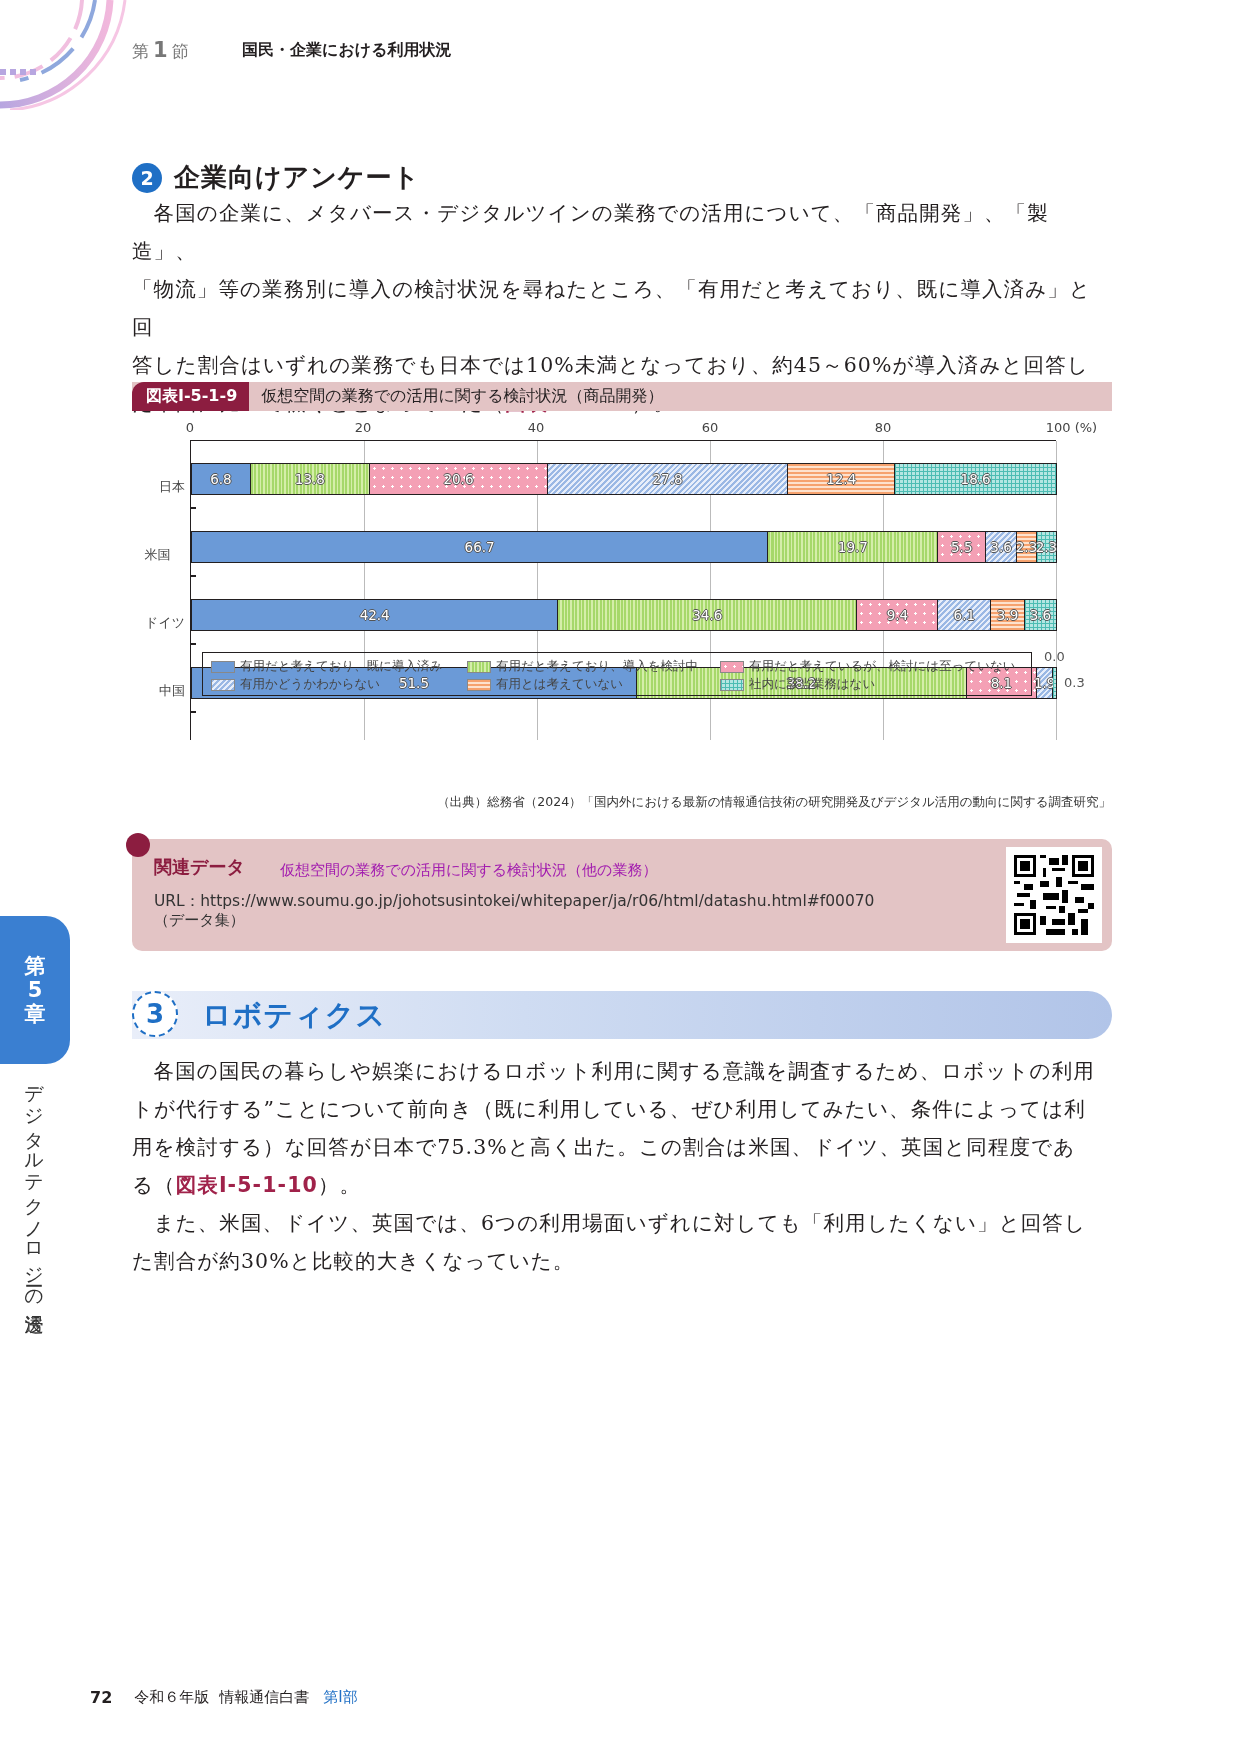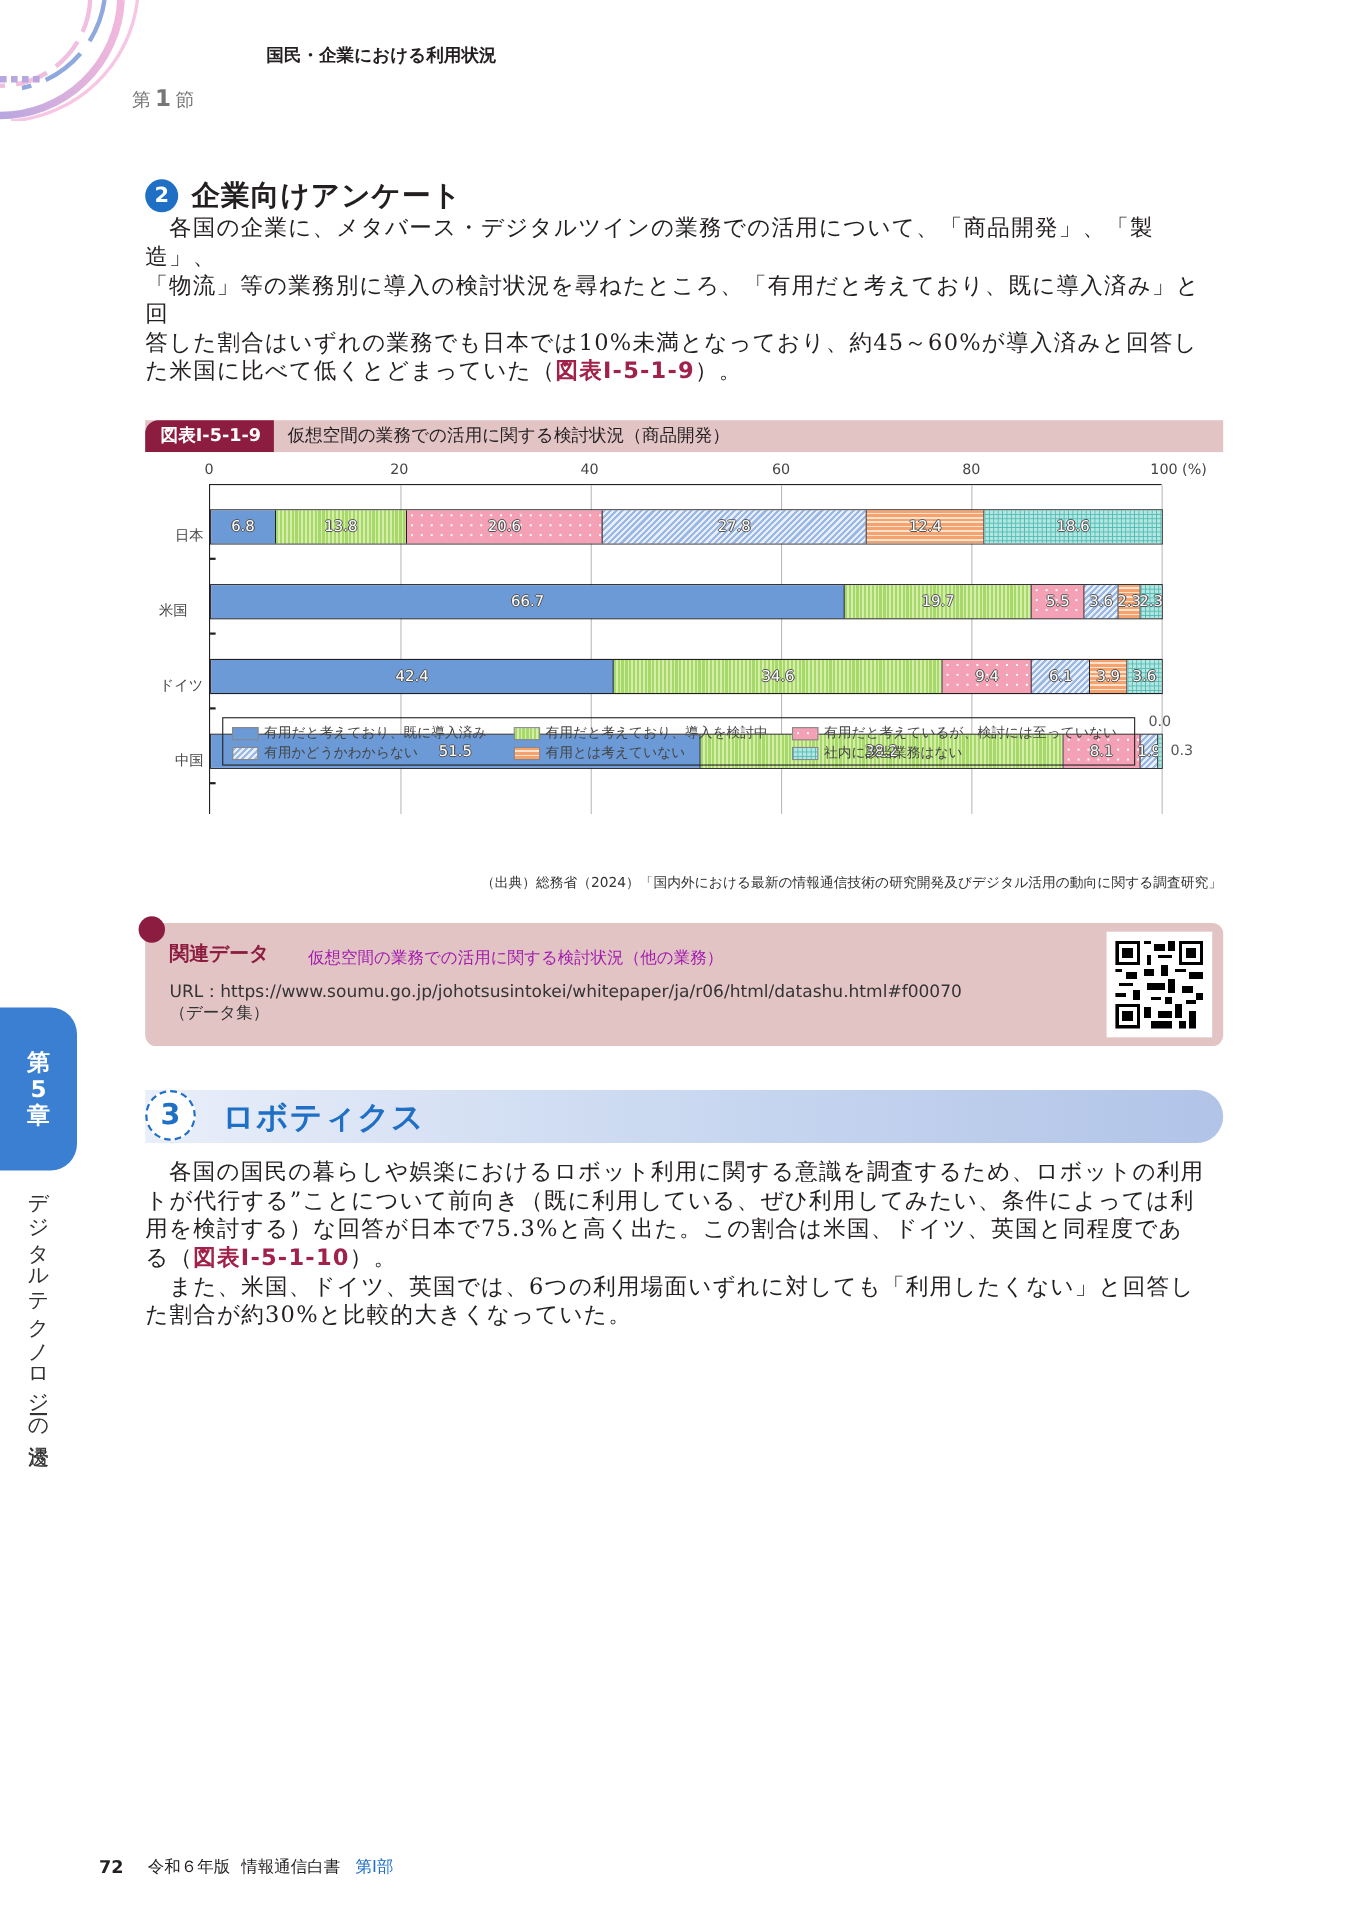--- a/index.html
+++ b/index.html
@@ -1,30 +1,30 @@
 <!DOCTYPE html>
 <html><head>
 <meta charset="utf-8">
 <style>
   * { box-sizing: border-box; margin: 0; padding: 0; }
   html, body { width: 1241px; height: 1754px; background: #ffffff; }
   body { position: relative; font-family: "DejaVu Sans", "Liberation Sans", sans-serif; color: #231f20; overflow: hidden; }
 
   
   .deco { position: absolute; left: 0; top: 0; width: 130px; height: 110px; }
-  .section-label { position: absolute; left: 120px; top: 38px; font-size: 17px; color: #777; margin-top: 39px; }
+  .section-label { position: absolute; left: 132px; top: 38px; font-size: 17px; color: #777; }
   .section-label .num { font-weight: bold; font-size: 21px; color: #777; margin: 0 4px; }
   .section-title { position: absolute; left: 242px; top: 40px; font-size: 16px; font-weight: bold; color: #231f20; }
 
   
   .h2 { position: absolute; left: 132px; top: 160px; display: flex; align-items: center; }
   .h2 .badge { width: 30px; height: 30px; border-radius: 50%; background: #1f6fc5; color: #fff; font-weight: bold; font-size: 19px; display: flex; align-items: center; justify-content: center; }
   .h2 .txt { margin-left: 12px; font-size: 26px; font-weight: bold; color: #231f20; letter-spacing: 1px; }
 
-  .para { position: absolute; left: 132px; width: 980px; font-family: "DejaVu Serif", "Liberation Serif", serif; font-size: 20.5px; line-height: 26px; color: #231f20; letter-spacing: 1.1px; }
+  .para { position: absolute; left: 132px; width: 980px; font-family: "DejaVu Serif", "Liberation Serif", serif; font-size: 20.5px; line-height: 38px; color: #231f20; letter-spacing: 1.1px; }
   .para .ref { color: #a0224a; font-family: "DejaVu Sans", "Liberation Sans", sans-serif; font-weight: bold; }
 
   
   .fig-title { position: absolute; left: 132px; top: 382px; width: 980px; height: 29px; background: #e3c4c5; display: flex; align-items: center; }
   .fig-title .tag { background: #8c1d40; color: #fff; font-weight: bold; font-size: 16px; height: 29px; padding: 0 12px 0 14px; display: flex; align-items: center; border-radius: 12px 0 0 0; }
   .fig-title .ttl { margin-left: 12px; font-size: 16px; color: #231f20; }
 
   
   .chart { position: absolute; left: 130px; top: 418px; width: 1000px; height: 370px; }
   .axis-tick { position: absolute; top: 2px; font-size: 13px; color: #444; transform: translateX(-50%); }

